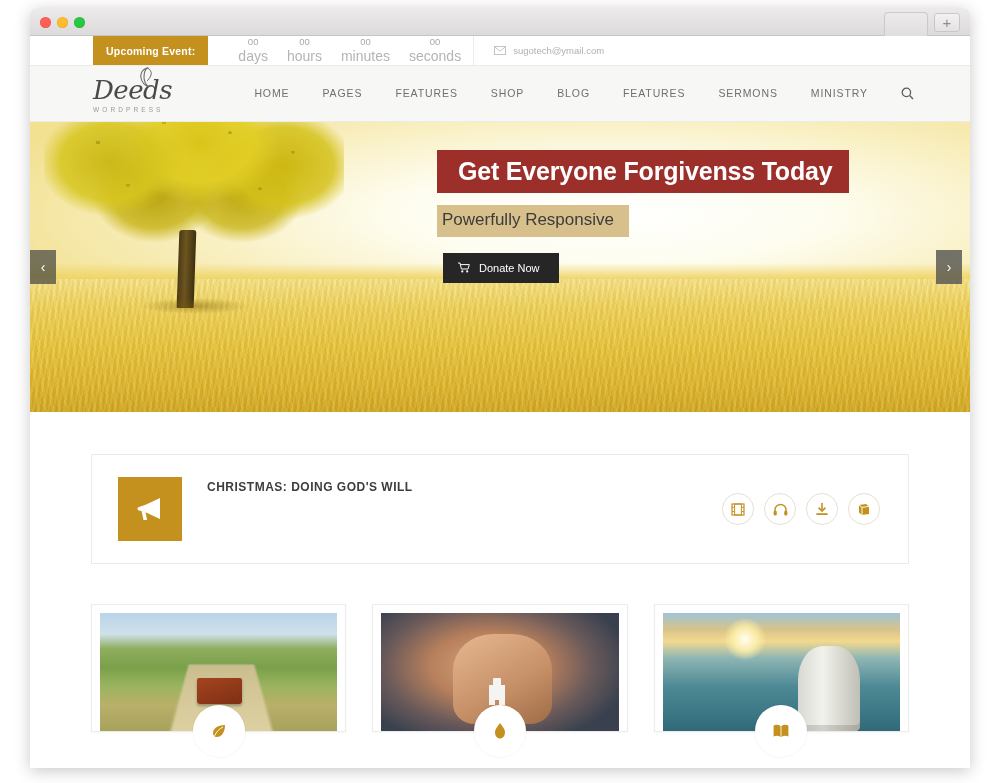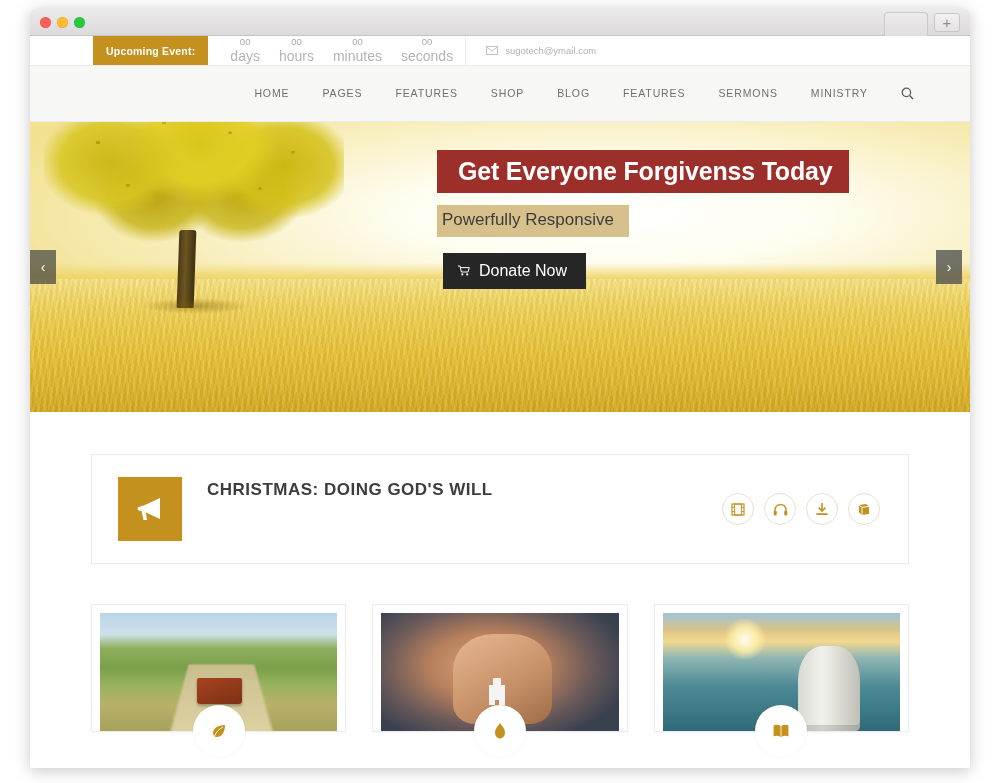--- a/index.html
+++ b/index.html
@@ -72,21 +72,21 @@
   .upcoming-badge {
     background: #c4911f;
     color: #ffffff;
     font-size: 10.5px; font-weight: bold;
     letter-spacing: .2px;
     display: flex; align-items: center;
     padding: 0 13px;
   }
   .countdown {
     display: flex; align-items: center;
-    padding: 0 12px 0 22px;
+    padding: 0 12px 0 30px;
     gap: 19px;
     border-right: 1px solid #ececec;
   }
   .cd-unit { text-align: center; line-height: 1.15; }
   .cd-num { font-size: 9.5px; color: #a9a9a9; display: block; }
   .cd-lab { font-size: 14px; color: #b4b4b4; display: block; }
   .topbar-email {
     display: flex; align-items: center; gap: 7px;
     padding-left: 20px;
     font-size: 9.5px; color: #b0b0b0;
@@ -227,21 +227,21 @@
     font-size: 17px;
     padding: 6px 15px 7px 5px;
     line-height: 1.1;
   }
   .hero-sub-row1 { margin-top: 12px; }
   .hero-sub-row2 { margin-top: 6px; }
   .donate-btn {
     display: inline-flex; align-items: center; gap: 9px;
     margin-top: 16px; margin-left: 6px;
     background: #262626; color: #ffffff;
-    font-size: 16px;
+    font-size: 11px;
     padding: 9px 19px 9px 15px;
   }
 
   
   .content-area { background: #ffffff; padding: 0 61px; }
   .sermon-card {
     margin-top: 42px;
     background: #ffffff;
     border: 1px solid #eaeaea;
     display: flex; align-items: stretch;
@@ -249,21 +249,21 @@
     min-height: 100px;
   }
   .sermon-icon-box {
     width: 64px; min-width: 64px; height: 64px;
     background: #c4911f;
     display: flex; align-items: center; justify-content: center;
     margin-right: 25px;
   }
   .sermon-text { flex: 1; padding-top: 3px; }
   .sermon-title {
-    font-size: 17px; font-weight: bold; color: #3d3d3d;
+    font-size: 12px; font-weight: bold; color: #3d3d3d;
     letter-spacing: .5px; margin-bottom: 11px;
   }
   .sermon-desc {
     font-size: 10px; color: #8d8d8d; line-height: 1.95;
     max-width: 420px;
   }
   .sermon-actions {
     display: flex; align-items: center; gap: 10px;
     margin-left: 14px; padding-right: 2px;
   }
@@ -402,20 +402,30 @@
       <div class="topbar-email">
         <svg class="env-icon" width="12" height="9" viewBox="0 0 12 9">
           <rect x="0.5" y="0.5" width="11" height="8" fill="none" stroke="#c4c4c4"></rect>
           <path d="M0.7 1 L6 5 L11.3 1" fill="none" stroke="#c4c4c4"></path>
         </svg>
         <span>sugotech@ymail.com</span>
       </div>
     </div>
 
     <div class="header">
+      <div class="logo-wrap">
+        <div class="logo-mark">
+          <svg class="dove" width="26" height="30" viewBox="0 0 26 30">
+            <path d="M14 3 C10 4 7 8 8 13 C9 18 13 21 16 22 C13 20 11 16 11 12 C11 8 12 5 14 3 Z" fill="none" stroke="#6a6a6a" stroke-width="1.1"></path>
+            <path d="M14 3 C17 4 19 7 18 10 C17 13 15 15 14 16" fill="none" stroke="#6a6a6a" stroke-width="1"></path>
+          </svg>
+          <div class="logo-word">Deeds</div>
+        </div>
+        <div class="logo-sub">WORDPRESS</div>
+      </div>
 
       <div class="nav">
         <span class="nav-item">HOME</span>
         <span class="nav-item">PAGES</span>
         <span class="nav-item">FEATURES</span>
         <span class="nav-item">SHOP</span>
         <span class="nav-item">BLOG</span>
         <span class="nav-item">FEATURES</span>
         <span class="nav-item">SERMONS</span>
         <span class="nav-item">MINISTRY</span>

